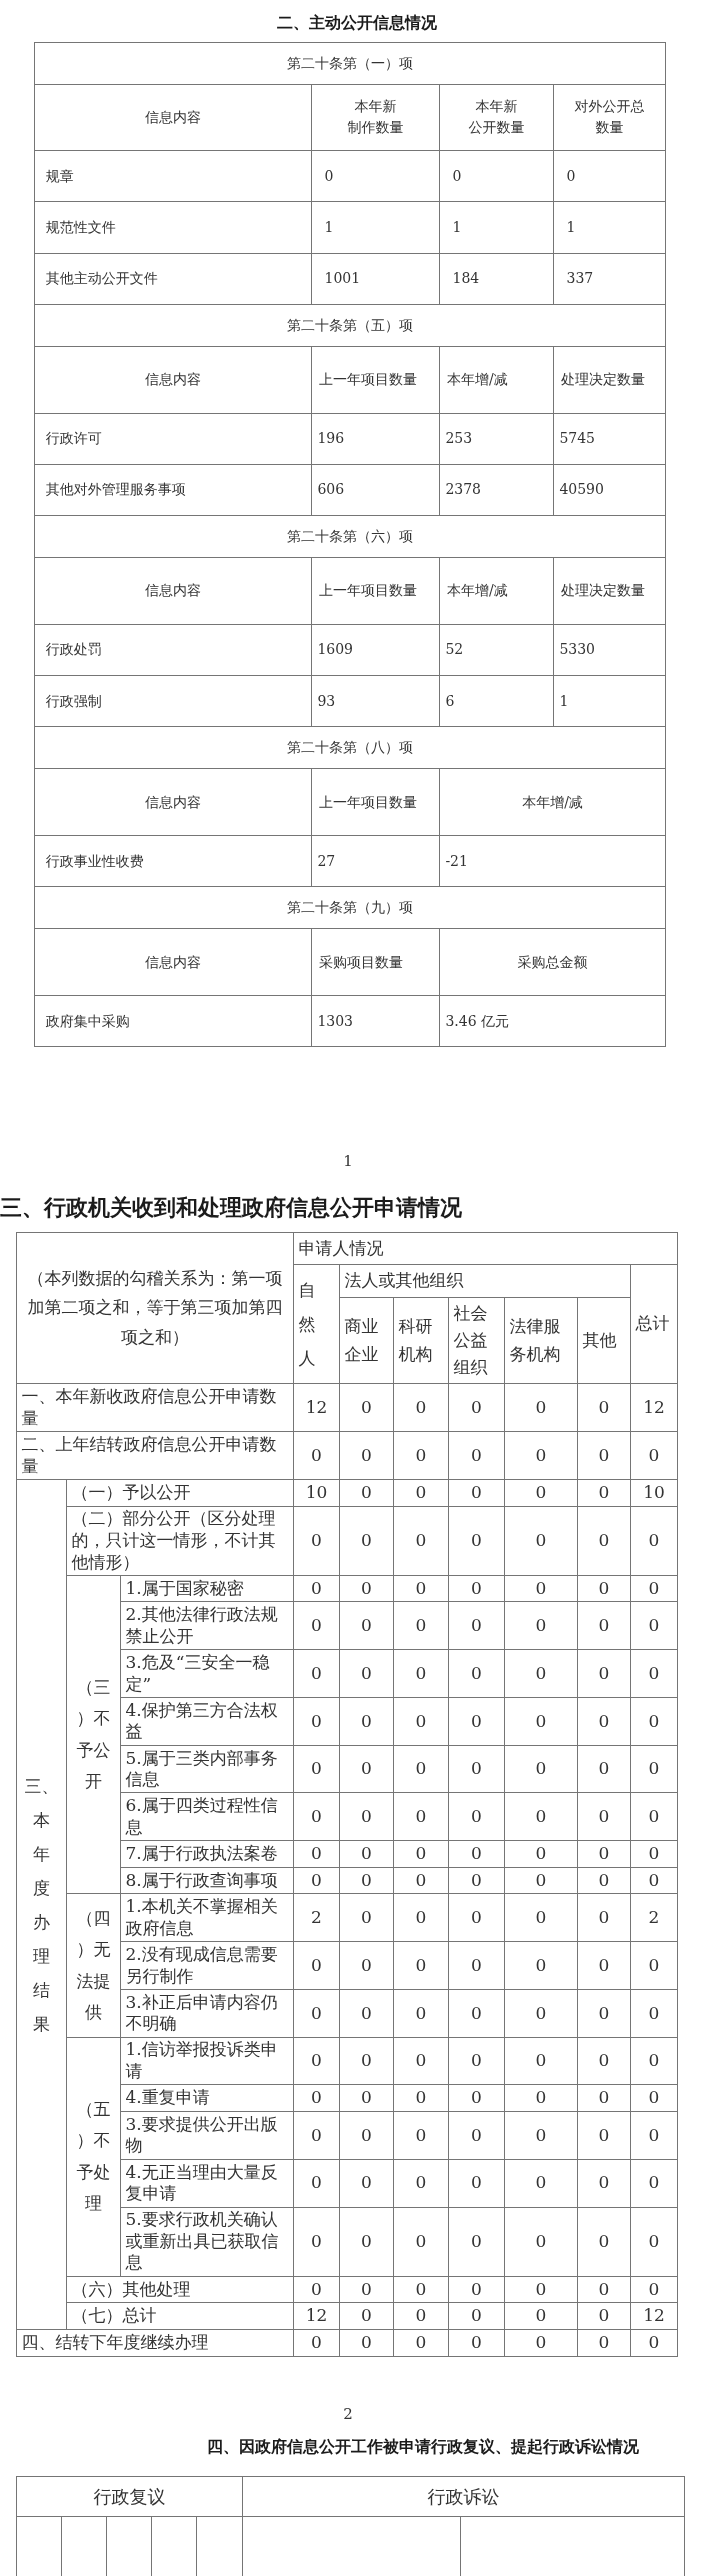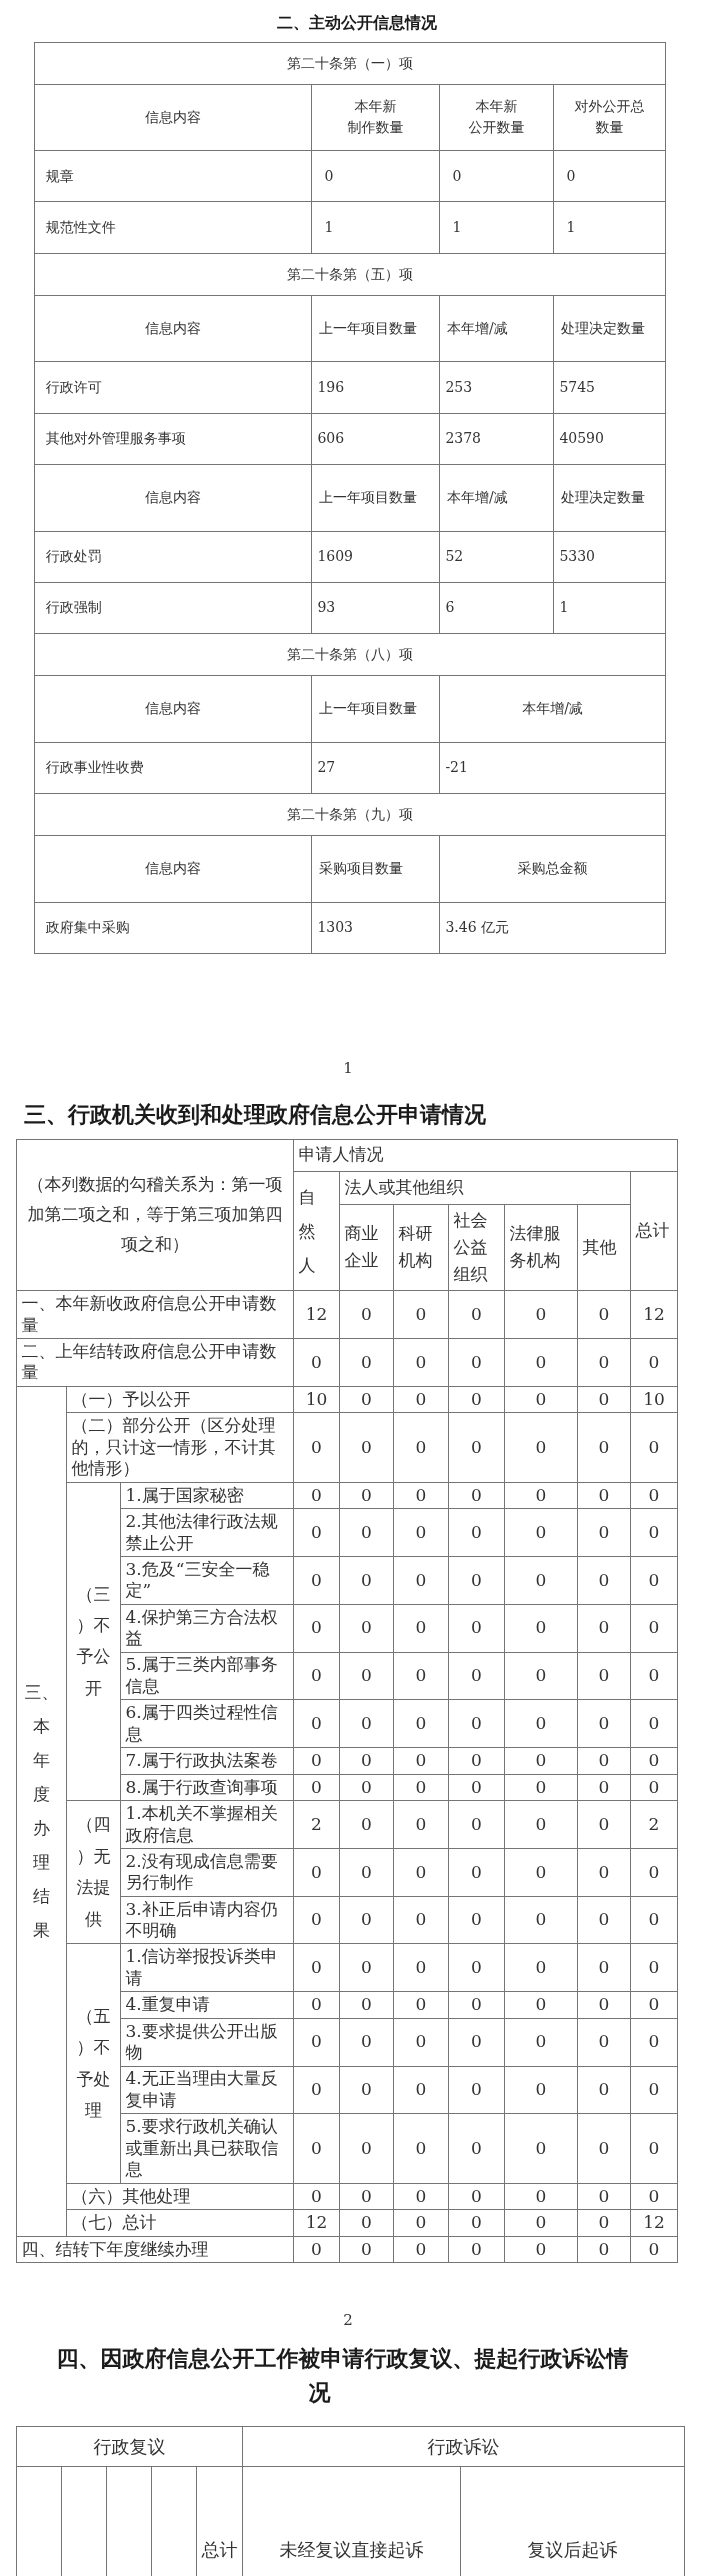--- a/index.html
+++ b/index.html
@@ -10,22 +10,22 @@
     font-family:"DejaVu Serif","Liberation Serif",serif;
     padding-bottom:9px;
   }
   h2.title{
     font-family:"Liberation Sans","DejaVu Sans",sans-serif;
     font-weight:bold;
     color:#1b1b1b;
     margin:0;
   }
   #section2-title{font-size:16px;text-align:center;margin:12.5px 0 8px;}
-  #section3-title{font-size:22px;text-align:left;margin:23px 0 9px;padding-left:24px;}
-  #section4-title{font-size:22px;text-align:center;margin:12.5px 0 16px;text-indent:46px;width:639px;line-height:1.55;}
+  #section3-title{font-size:22px;text-align:left;margin:23px 0 9px;}
+  #section4-title{font-size:16px;text-align:right;margin:12.5px 0 16px;text-indent:46px;width:639px;line-height:1.55;}
   .pagenum{
     width:664px;margin-left:16px;text-align:center;
     font-size:15px;color:#333;
   }
   #pagenum-1{margin-top:105px;margin-bottom:0;}
   #pagenum-2{margin-top:48px;margin-bottom:0;}
 
   table{border-collapse:collapse;table-layout:fixed;}
   td{border:0.9px solid #757575;vertical-align:middle;overflow:hidden;}
 
@@ -96,39 +96,48 @@
           <td class="vl" colspan="1">0</td>
           <td class="vl" colspan="1">0</td>
         </tr>
         <tr>
           <td class="lbl">规范性文件</td>
           <td class="vl" colspan="1">1</td>
           <td class="vl" colspan="1">1</td>
           <td class="vl" colspan="1">1</td>
         </tr>
         <tr>
+          <td class="lbl">其他主动公开文件</td>
+          <td class="vl" colspan="1">1001</td>
+          <td class="vl" colspan="1">184</td>
+          <td class="vl" colspan="1">337</td>
+        </tr>
+        <tr>
           <td class="sec" colspan="4">第二十条第（五）项</td>
         </tr>
         <tr>
           <td class="hdr hc">信息内容</td>
           <td class="hdr hl" colspan="1">上一年项目数量</td>
           <td class="hdr hl" colspan="1">本年增/减</td>
           <td class="hdr hl" colspan="1">处理决定数量</td>
         </tr>
         <tr>
           <td class="lbl">行政许可</td>
           <td class="vc" colspan="1">196</td>
           <td class="vc" colspan="1">253</td>
           <td class="vc" colspan="1">5745</td>
         </tr>
         <tr>
           <td class="lbl">其他对外管理服务事项</td>
           <td class="vc" colspan="1">606</td>
           <td class="vc" colspan="1">2378</td>
           <td class="vc" colspan="1">40590</td>
+        </tr>
+        <tr>
+          <td class="sec" colspan="4">第二十条第（六）项</td>
         </tr>
         <tr>
           <td class="hdr hc">信息内容</td>
           <td class="hdr hl" colspan="1">上一年项目数量</td>
           <td class="hdr hl" colspan="1">本年增/减</td>
           <td class="hdr hl" colspan="1">处理决定数量</td>
         </tr>
         <tr>
           <td class="lbl">行政处罚</td>
           <td class="vc" colspan="1">1609</td>

